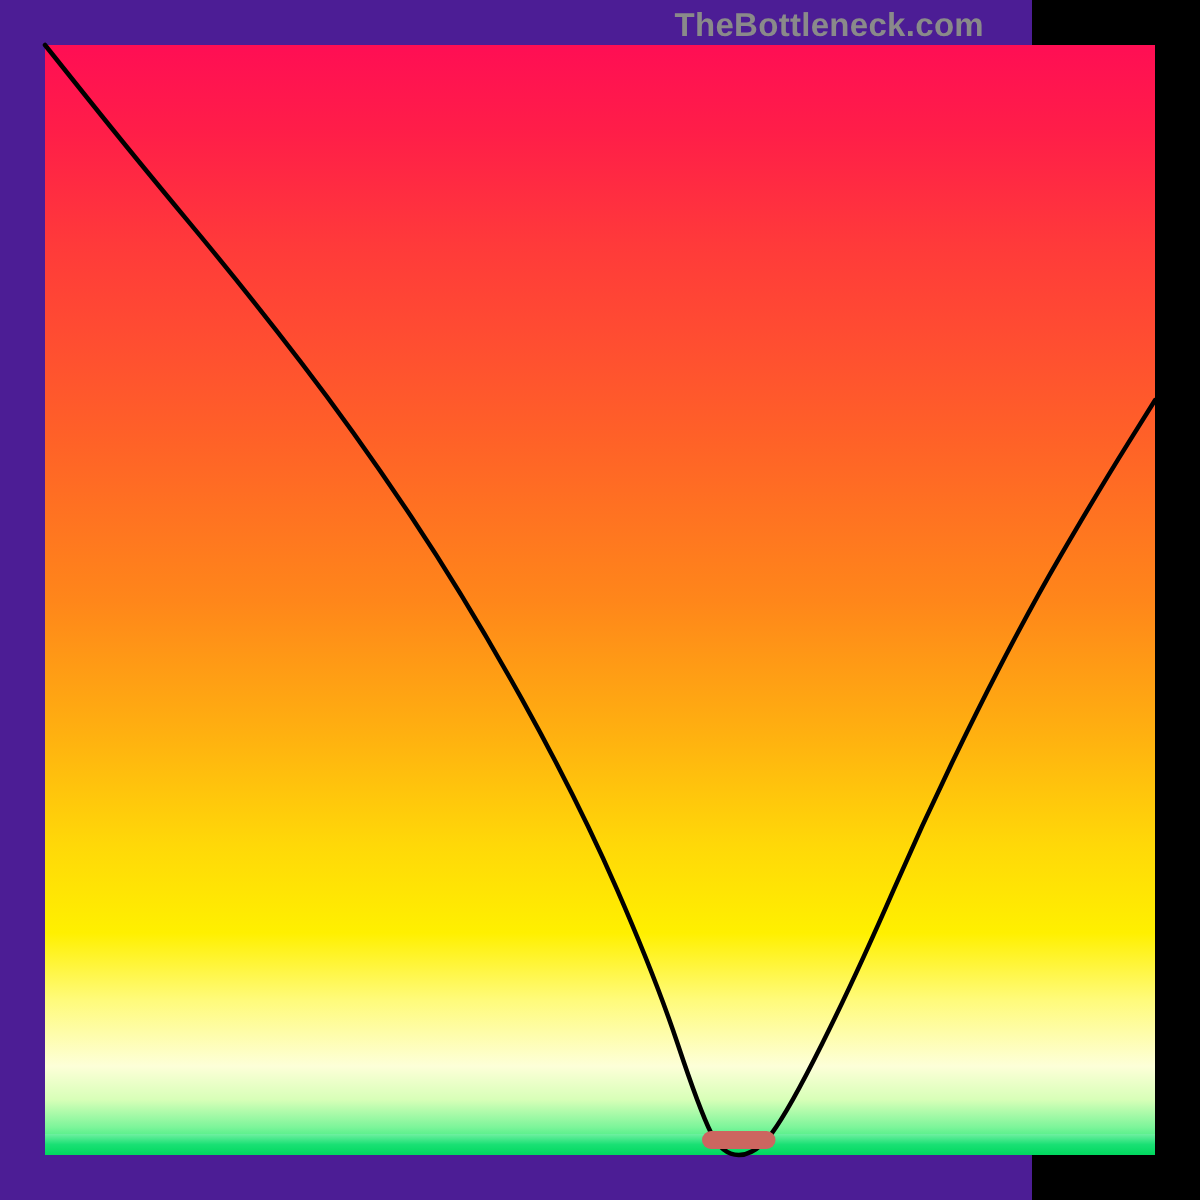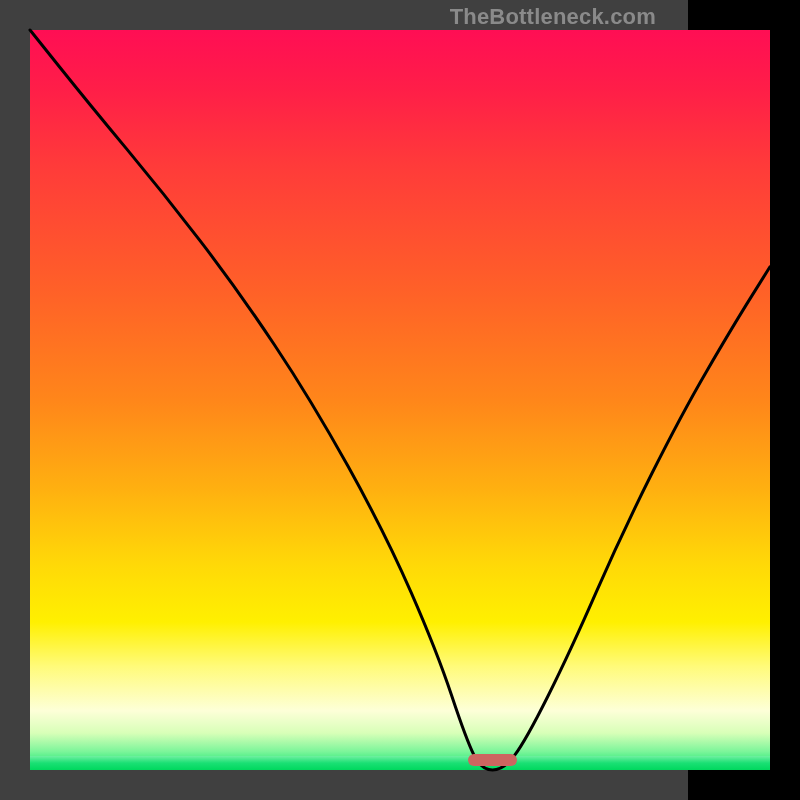--- a/index.html
+++ b/index.html
@@ -10,21 +10,21 @@
     background: #000;
     overflow: hidden;
     font-family: Arial, Helvetica, sans-serif;
   }
   .frame {
     position: absolute;
     top: 0;
     left: 0;
     width: 688px;
     height: 800px;
-    background: #404040;
+    background: #4c1d95;
   }
   .plot-area {
     position: absolute;
     top: 30px;
     left: 30px;
     width: 740px;
     height: 740px;
     
   }
   .gradient-main {

